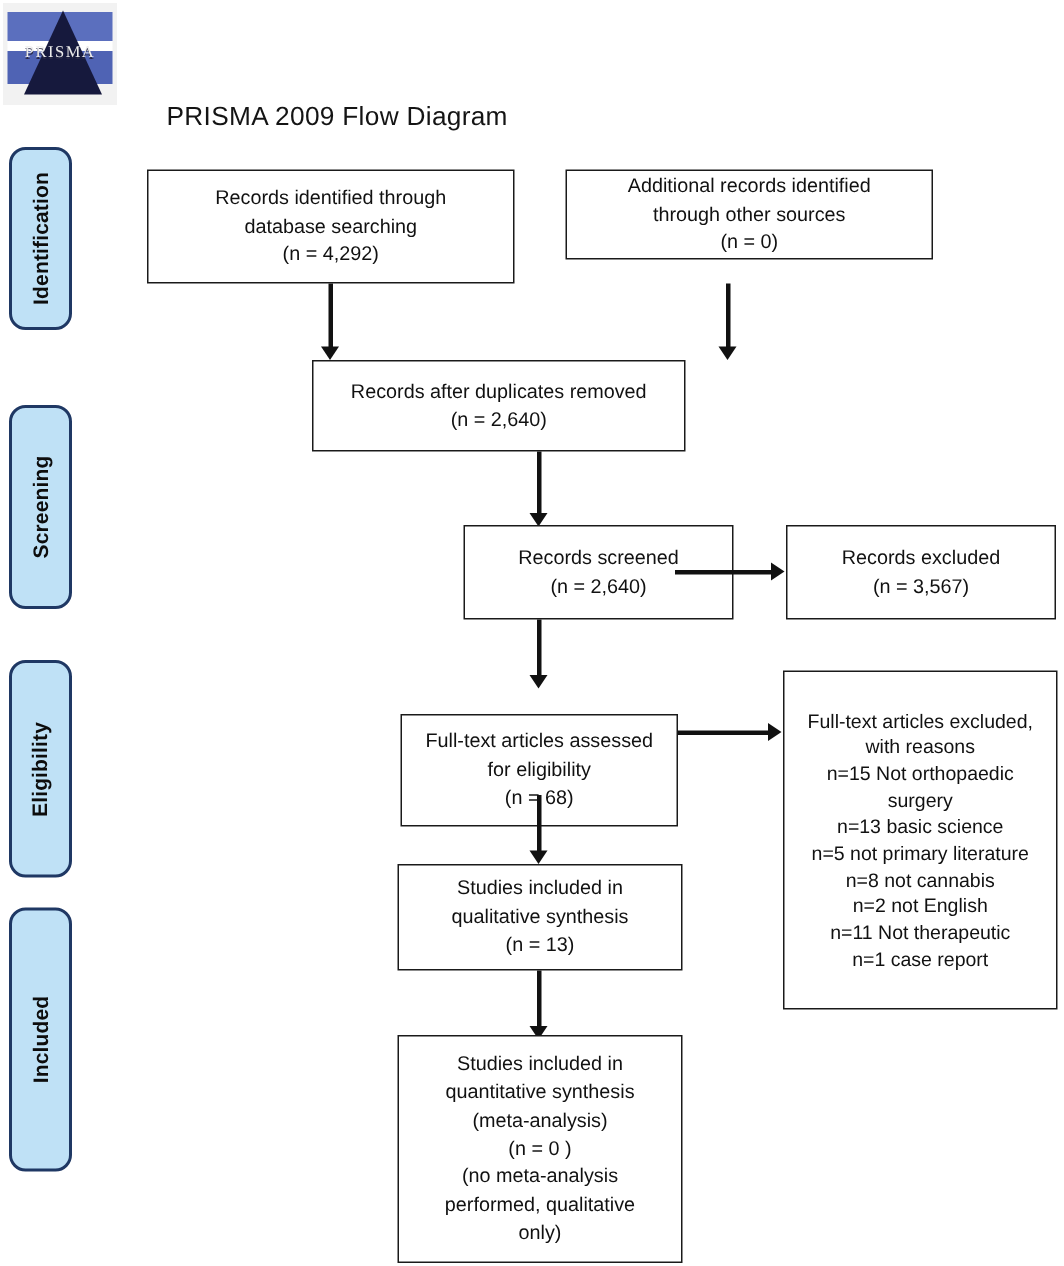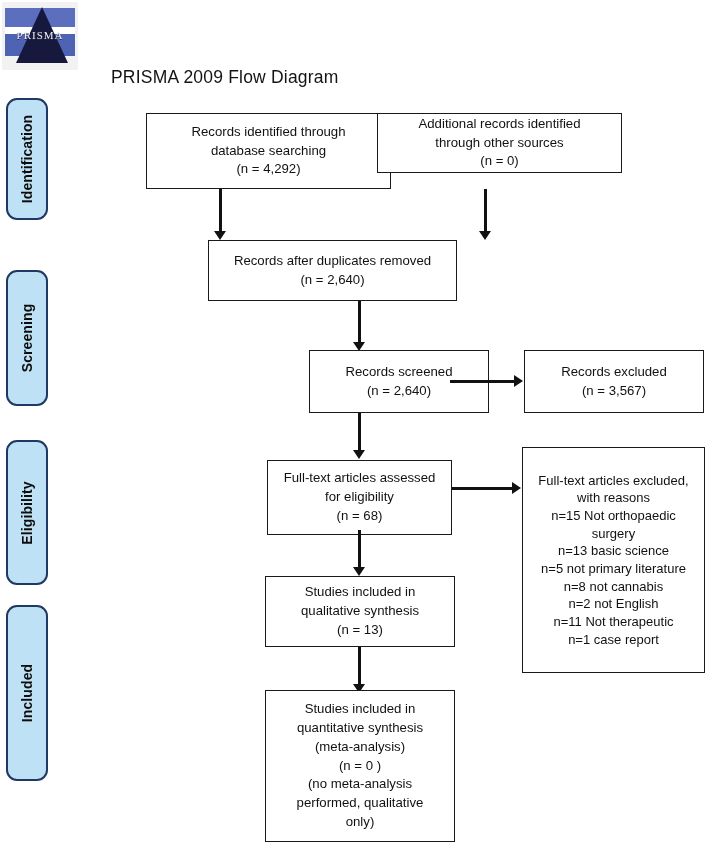--- a/index.html
+++ b/index.html
@@ -150,21 +150,21 @@
   <div class="phase" style="top:270px; height:136px;">
     <span>Screening</span>
   </div>
   <div class="phase" style="top:440px; height:145px;">
     <span>Eligibility</span>
   </div>
   <div class="phase" style="top:605px; height:176px;">
     <span>Included</span>
   </div>
 
-  <div class="box" style="left:98px; top:113px; width:245px; height:76px;margin-left:48px;">
+  <div class="box" style="left:98px; top:113px; width:245px; height:76px;">
     <div class="txt">Records identified through
 database searching
 (n = 4,292)</div>
   </div>
 
   <div class="box" style="left:377px; top:113px; width:245px; height:60px;">
     <div class="txt">Additional records identified
 through other sources
 (n = 0)</div>
   </div>
@@ -192,21 +192,21 @@
     <div class="txt">Records excluded
 (n = 3,567)</div>
   </div>
 
   <div class="hline" style="left:450px; top:380px; width:66px;"></div>
   <div class="arrow-right" style="left:514px; top:375px;"></div>
 
   <div class="vline" style="left:358px; top:413px; height:40px;"></div>
   <div class="arrow-down" style="left:353px; top:450px;"></div>
 
-  <div class="box" style="left:267px; top:460px; width:185px; height:75px;">
+  <div class="box" style="left:267px; top:476px; width:185px; height:75px;">
     <div class="txt">Full-text articles assessed
 for eligibility
 (n = 68)</div>
   </div>
 
   <div class="box dense" style="left:522px; top:447px; width:183px; height:226px;">
     <div class="txt">Full-text articles excluded,
 with reasons
 n=15 Not orthopaedic
 surgery

